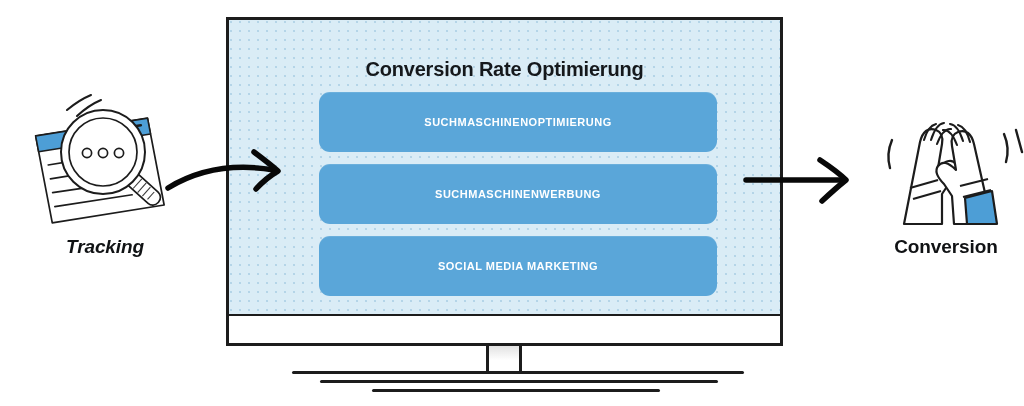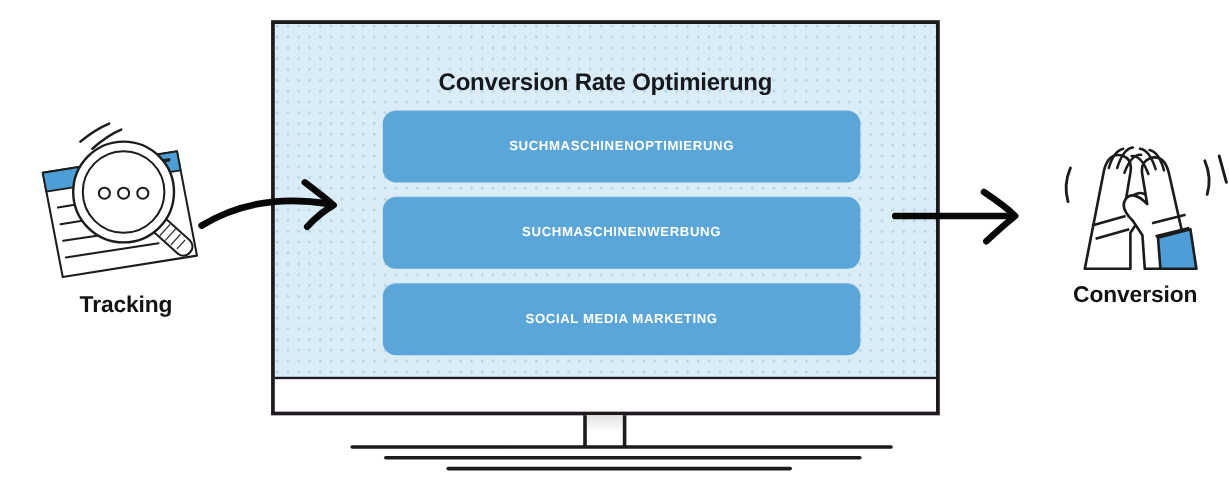--- a/index.html
+++ b/index.html
@@ -21,21 +21,21 @@
 
   
   .monitor-frame {
     position: absolute;
     left: 226px;
     top: 17px;
     width: 557px;
     height: 329px;
     border: 3px solid #1c1c1c;
     box-sizing: border-box;
-    background: #701a75;
+    background: #1d4ed8;
   }
   .monitor-screen {
     position: absolute;
     left: 0;
     top: 0;
     right: 0;
     height: 296px;
     background-color: #daecf6;
     background-image:
       radial-gradient(circle at 2px 2px, rgba(120,175,210,0.38) 1.1px, transparent 1.2px);
@@ -110,21 +110,21 @@
   .base-line-1 { left: 292px; top: 371px; width: 452px; }
   .base-line-2 { left: 320px; top: 380px; width: 398px; }
   .base-line-3 { left: 372px; top: 389px; width: 288px; }
 
   
   .side-block {
     position: absolute;
     width: 200px;
     text-align: center;
   }
-  .side-left  { left: 5px;   top: 90px; }
+  .side-left  { left: 5px;   top: 82px; font-style: italic; }
   .side-right { left: 846px; top: 82px; }
   .side-art {
     width: 200px;
     height: 150px;
     display: block;
   }
   .side-label {
     margin-top: 4px;
     font-size: 19px;
     font-weight: bold;

